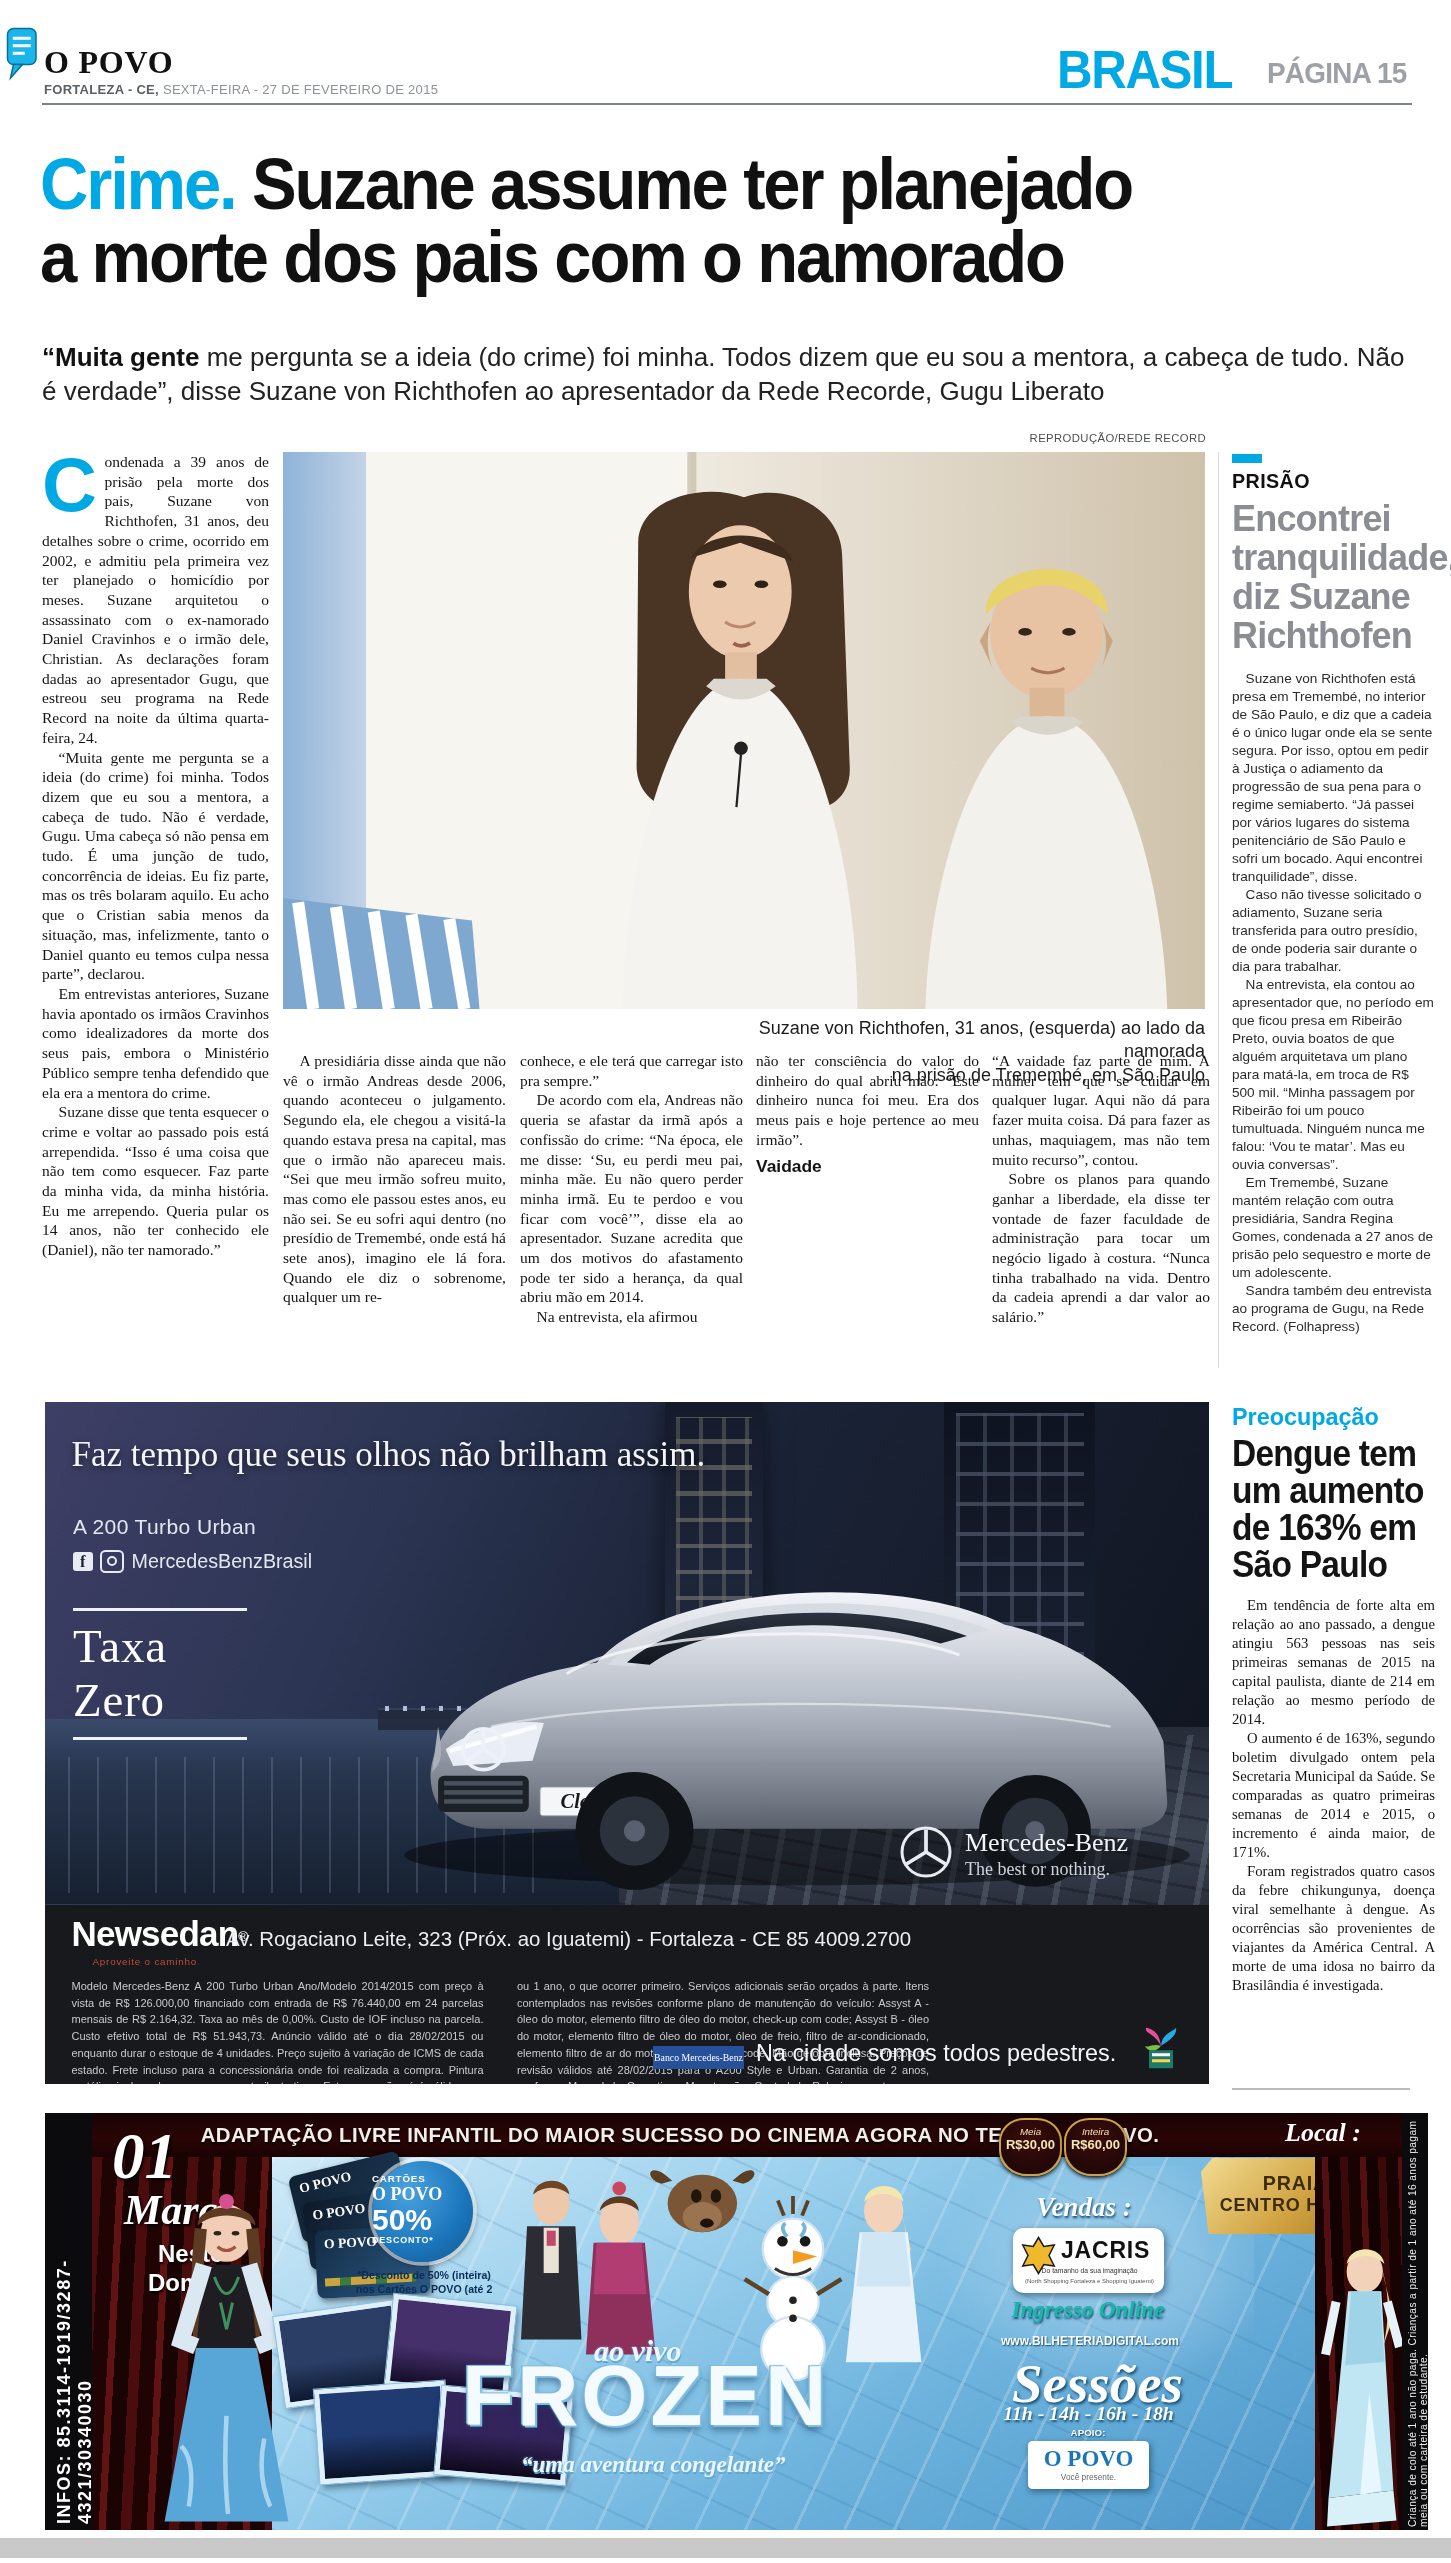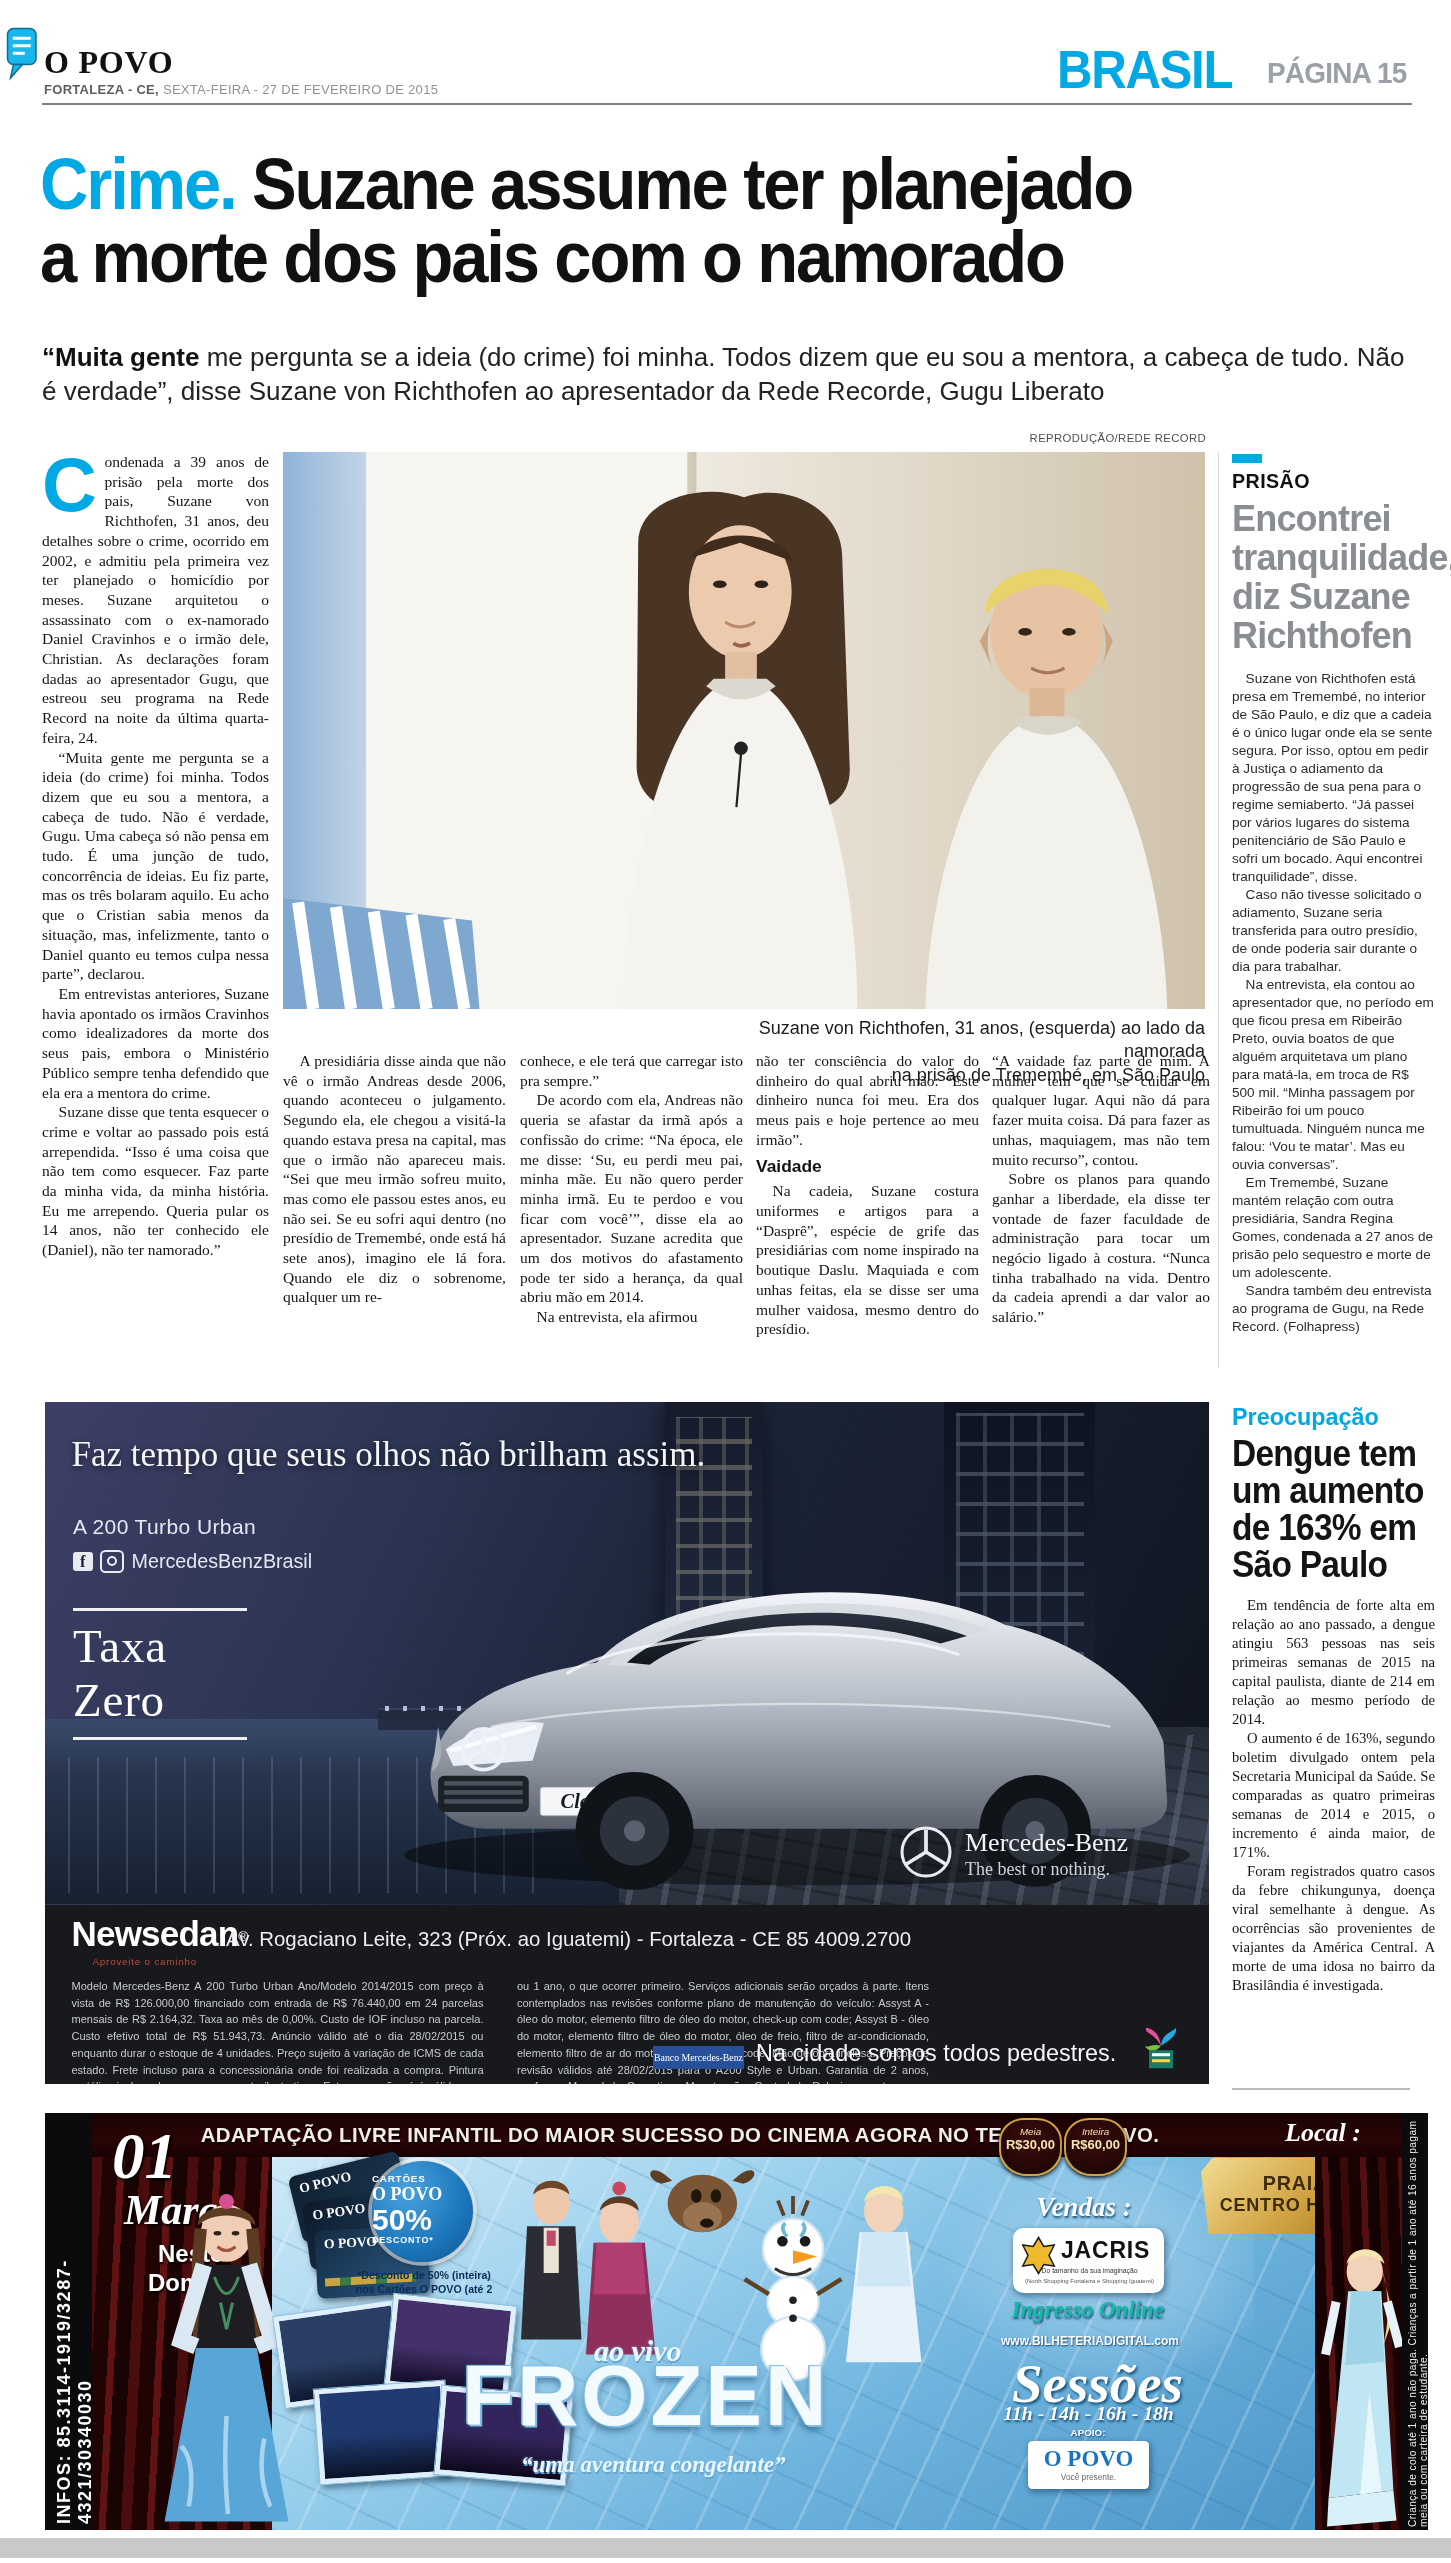--- a/index.html
+++ b/index.html
@@ -125,21 +125,20 @@
     <p class="ind">A presidiária disse ainda que não vê o irmão Andreas desde 2006, quando aconteceu o julgamento. Segundo ela, ele chegou a visitá-la quando estava presa na capital, mas que o irmão não apareceu mais. “Sei que meu irmão sofreu muito, mas como ele passou estes anos, eu não sei. Se eu sofri aqui dentro (no presídio de Tremembé, onde está há sete anos), imagino ele lá fora. Quando ele diz o sobrenome, qualquer um re-</p>
   </div>
   <div class="abs col just" style="left:520px;top:1051px;width:223px;height:317px;">
     <p>conhece, e ele terá que carregar isto pra sempre.”</p>
     <p class="ind">De acordo com ela, Andreas não queria se afastar da irmã após a confissão do crime: “Na época, ele me disse: ‘Su, eu perdi meu pai, minha mãe. Eu não quero perder minha irmã. Eu te perdoo e vou ficar com você’”, disse ela ao apresentador. Suzane acredita que um dos motivos do afastamento pode ter sido a herança, da qual abriu mão em 2014.</p>
     <p class="ind">Na entrevista, ela afirmou</p>
   </div>
   <div class="abs col just" style="left:756px;top:1051px;width:223px;height:317px;">
     <p>não ter consciência do valor do dinheiro do qual abriu mão: “Este dinheiro nunca foi meu. Era dos meus pais e hoje pertence ao meu irmão”.</p>
     <p class="sans" style="font-family:'Liberation Sans',sans-serif;font-weight:800;font-size:17.4px;margin:7.6px 0 4.5px 0;">Vaidade</p>
-    <p class="ind">Na cadeia, Suzane costura uniformes e artigos para a “Dasprê”, espécie de grife das presidiárias com nome inspirado na boutique Daslu. Maquiada e com unhas feitas, ela se disse ser uma mulher vaidosa, mesmo dentro do presídio.</p>
   </div>
   <div class="abs col just" style="left:992px;top:1051px;width:218px;height:317px;">
     <p>“A vaidade faz parte de mim. A mulher tem que se cuidar em qualquer lugar. Aqui não dá para fazer muita coisa. Dá para fazer as unhas, maquiagem, mas não tem muito recurso”, contou.</p>
     <p class="ind">Sobre os planos para quando ganhar a liberdade, ela disse ter vontade de fazer faculdade de administração para tocar um negócio ligado à costura. “Nunca tinha trabalhado na vida. Dentro da cadeia aprendi a dar valor ao salário.”</p>
   </div>
 
   <div class="abs" style="left:1218px;top:452px;width:0.8px;height:916px;background:#d9d9d9;"></div>
   <div class="abs" style="left:1232px;top:454px;width:30px;height:9px;background:#00a8e4;"></div>
   <div class="abs" style="left:1232px;top:470px;font-size:19.7px;font-weight:800;color:#111;letter-spacing:0.4px;">PRISÃO</div>
   <div class="abs" style="left:1232px;top:499px;width:204px;font-size:36px;line-height:39px;font-weight:bold;color:#8a8e93;letter-spacing:-0.8px;">Encontrei tranquilidade, diz Suzane Richthofen</div>

